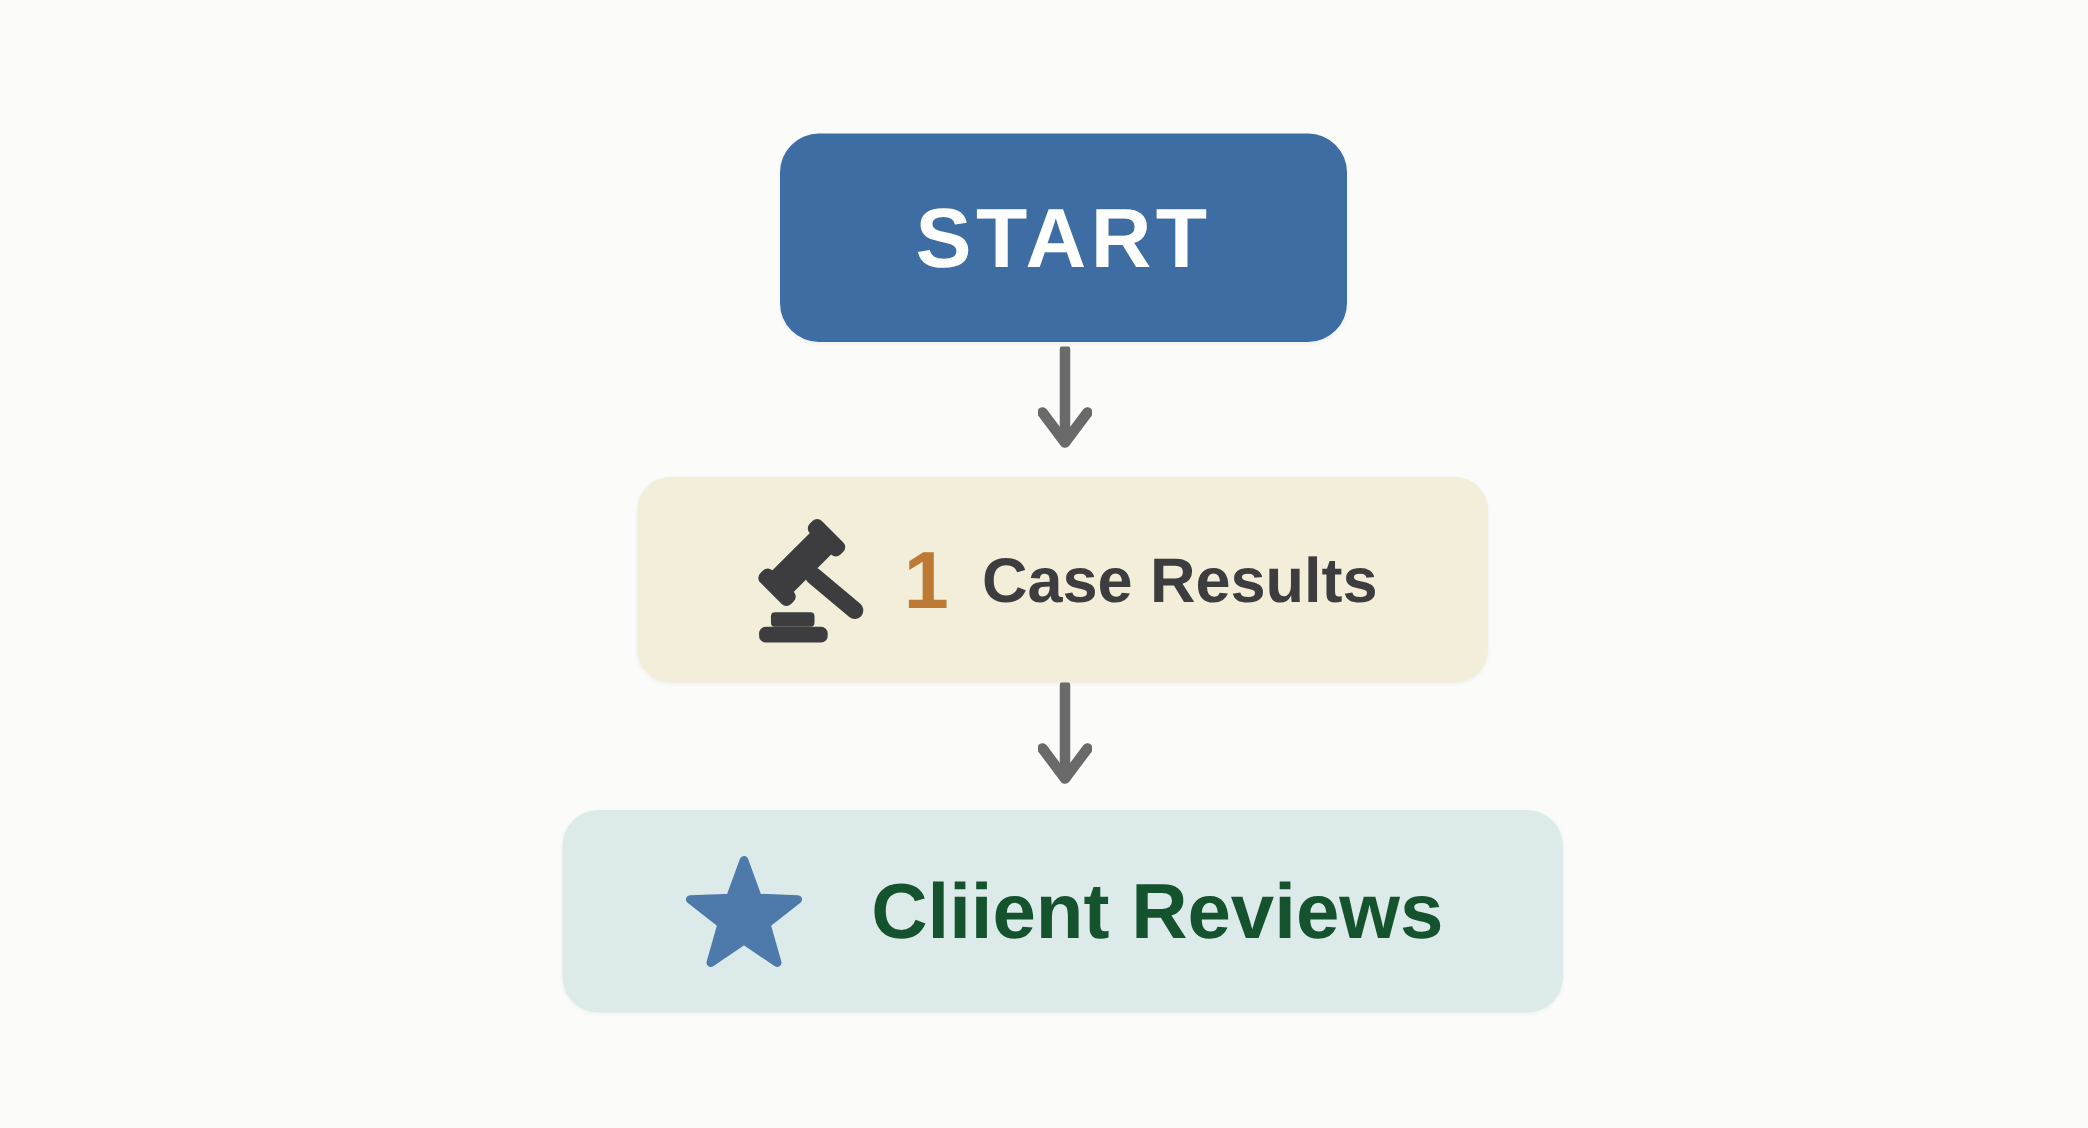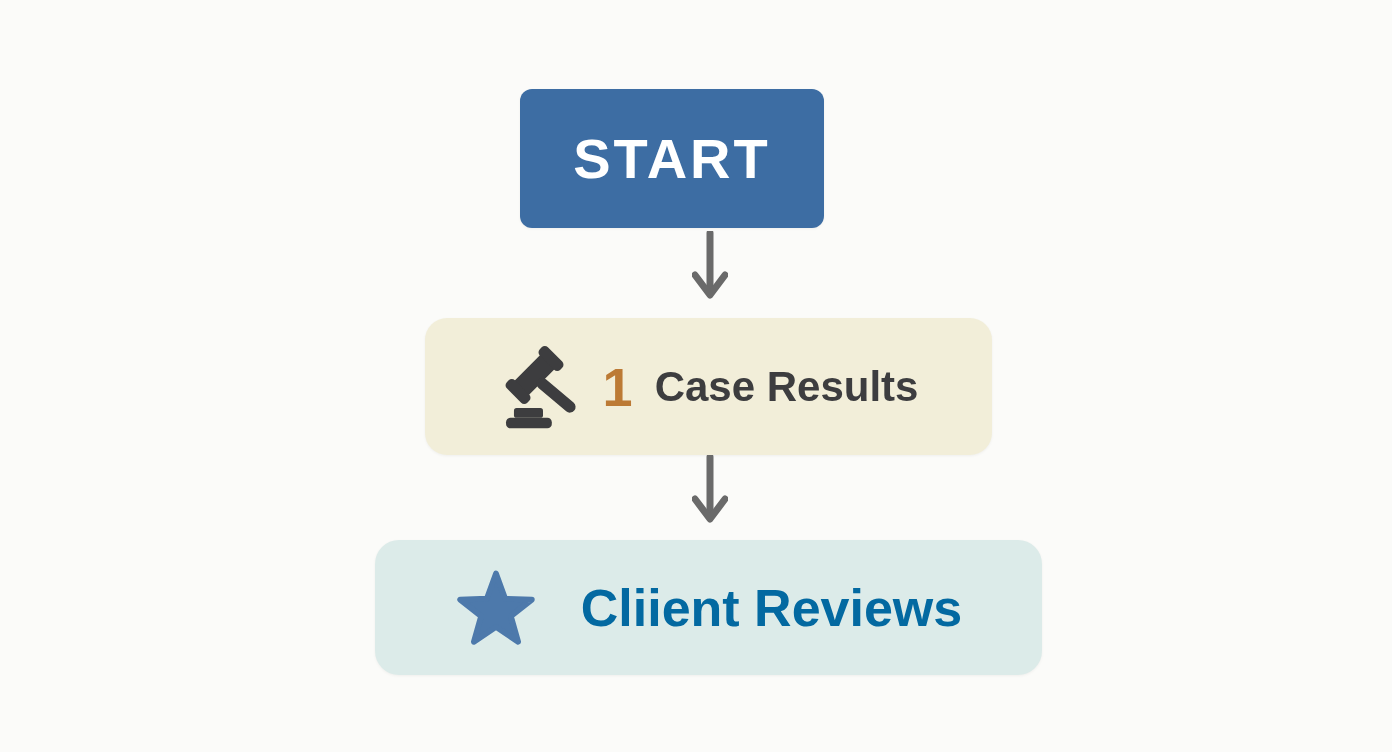--- a/index.html
+++ b/index.html
@@ -17,23 +17,23 @@
   .node {
     position: absolute;
     display: flex;
     align-items: center;
     justify-content: center;
     box-shadow: 0 1px 3px rgba(0,0,0,0.05);
   }
   .node-start {
     left: 520px;
     top: 89px;
-    width: 304px;
+    width: 378px;
     height: 139px;
-    border-radius: 12px;
+    border-radius: 26px;
     background: #3d6da3;
   }
   .node-start .node-label {
     color: #ffffff;
     font-size: 56px;
     font-weight: 700;
     letter-spacing: 3px;
   }
   .node-case-results {
     left: 425px;
@@ -59,21 +59,21 @@
   .node-client-reviews {
     left: 375px;
     top: 540px;
     width: 667px;
     height: 135px;
     border-radius: 24px;
     background: #dcebe9;
     gap: 44px;
   }
   .node-client-reviews .node-label {
-    color: #0369a1;
+    color: #14532d;
     font-size: 52px;
     font-weight: 700;
   }
   .icon-wrap {
     display: flex;
     align-items: center;
     justify-content: center;
   }
   .arrow {
     position: absolute;

